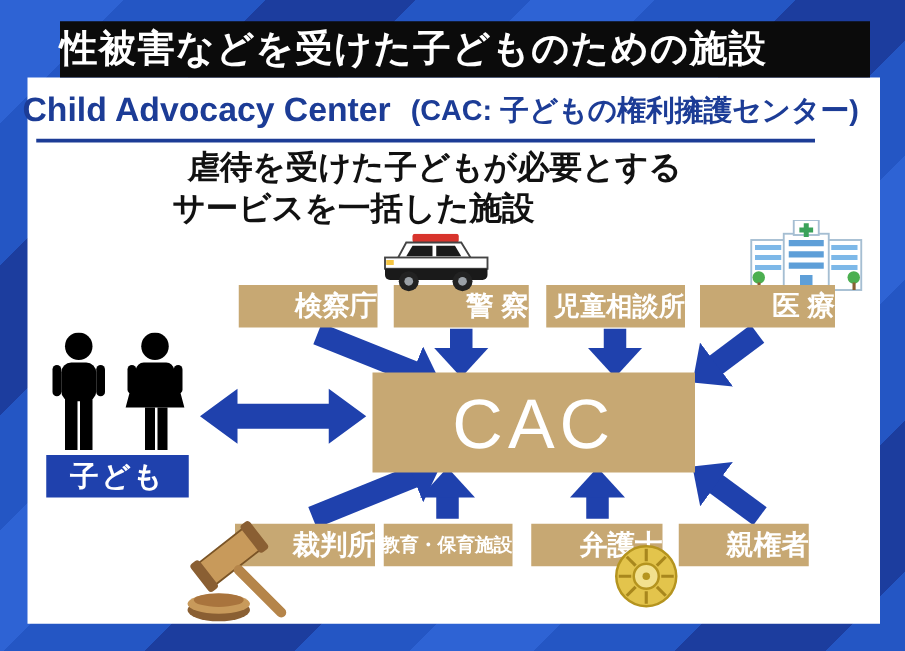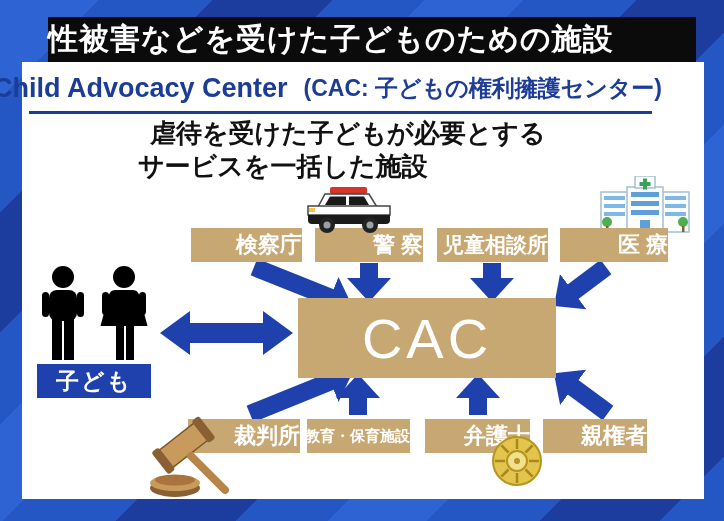--- a/index.html
+++ b/index.html
@@ -27,21 +27,21 @@
     font-size:30px;font-weight:800;letter-spacing:1px;
     white-space:nowrap;
     z-index:5;
   }
   .panel{
     position:absolute;left:22px;top:62px;width:682px;height:437px;
     background:var(--white);
     z-index:1;
   }
   .header-line{
-    position:absolute;left:16px;top:66px;width:623px;height:44px;
+    position:absolute;left:41px;top:66px;width:623px;height:44px;
     display:flex;align-items:center;justify-content:center;
     color:var(--header-blue);
     font-weight:800;white-space:nowrap;
     z-index:2;
   }
   .header-line .hdr-main{font-size:27px;letter-spacing:0;}
   .header-line .hdr-paren{font-size:23px;margin-left:16px;}
   .header-underline{
     position:absolute;left:29px;top:111px;width:623px;height:3px;
     background:var(--header-blue);z-index:2;

